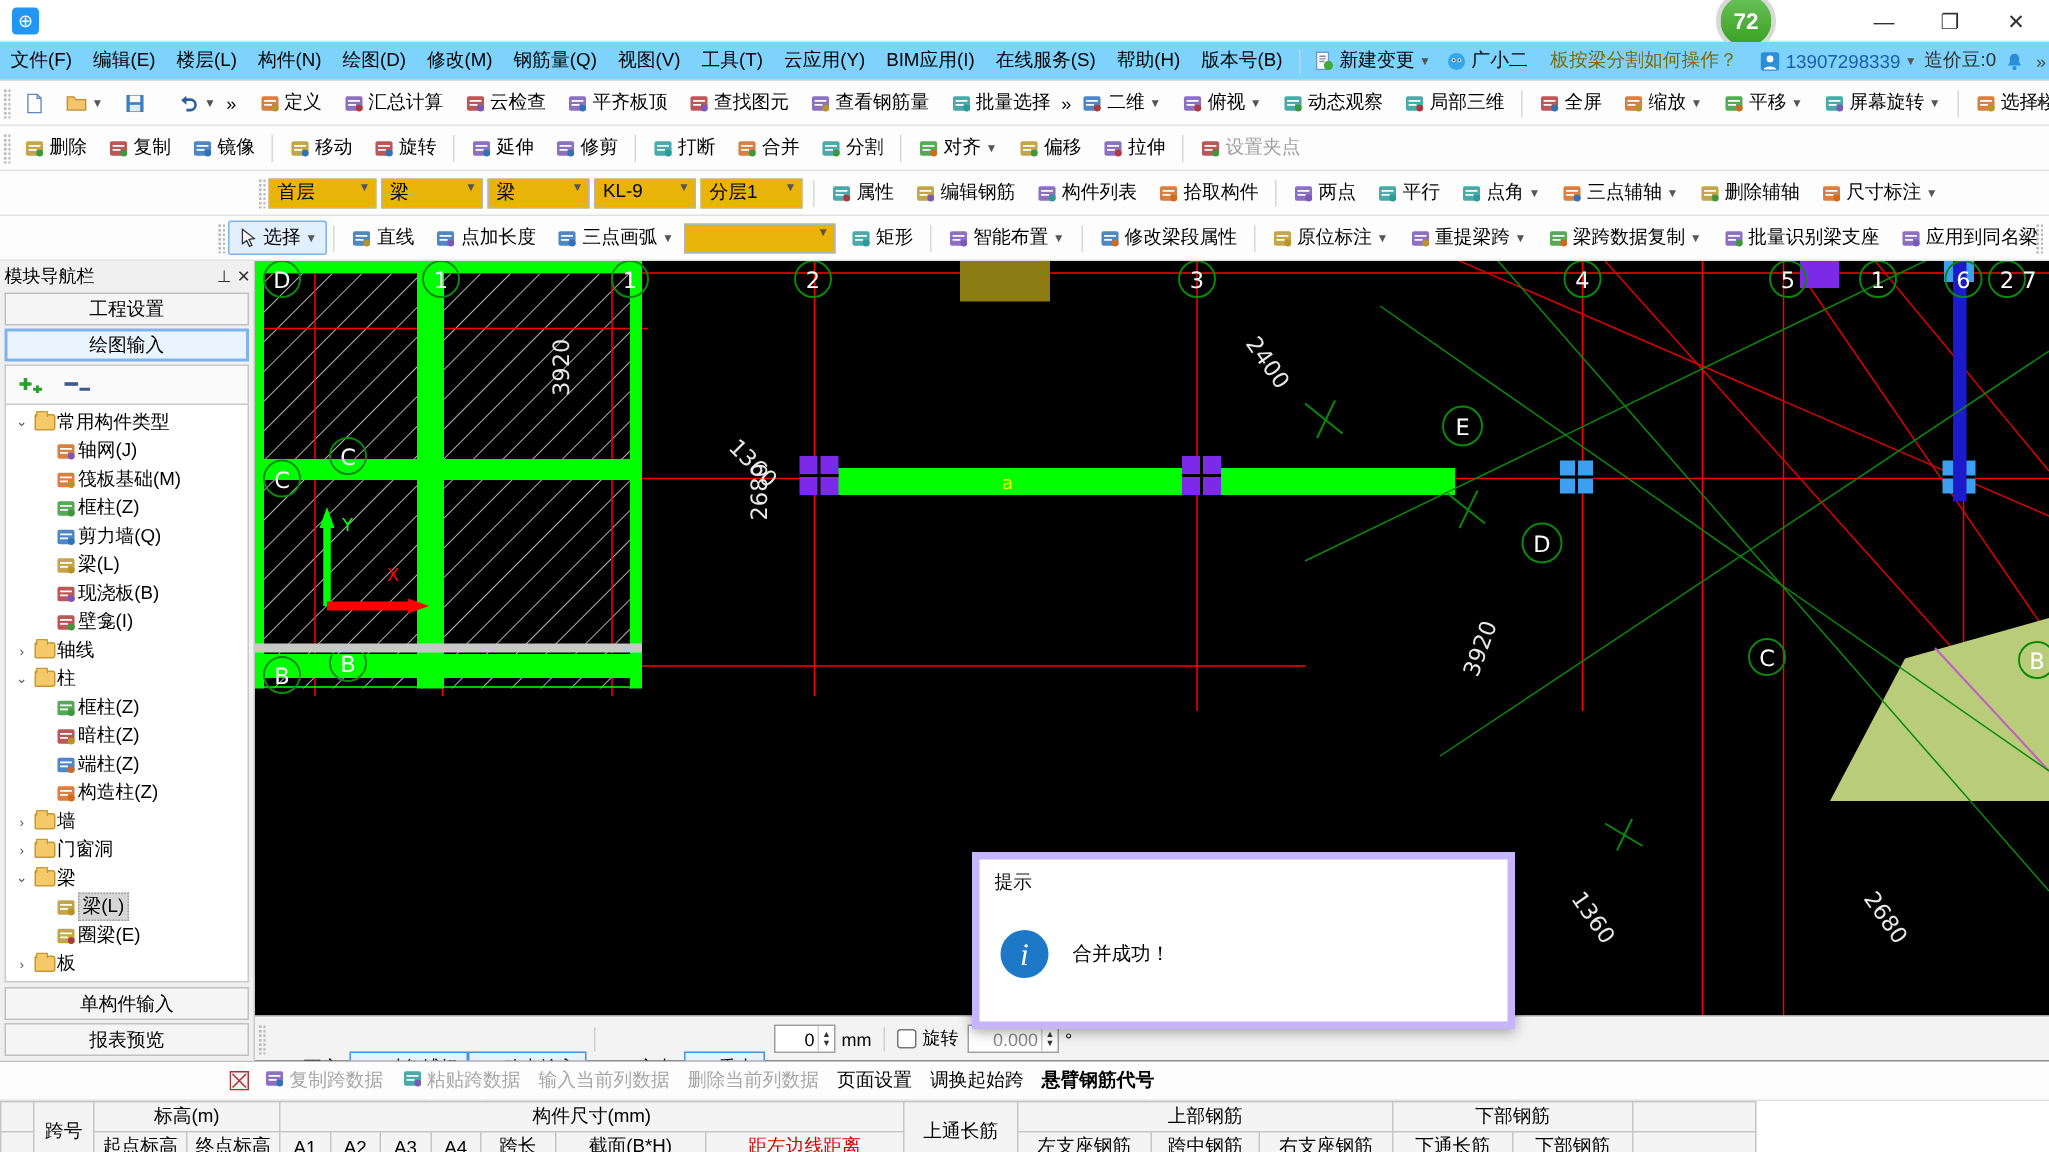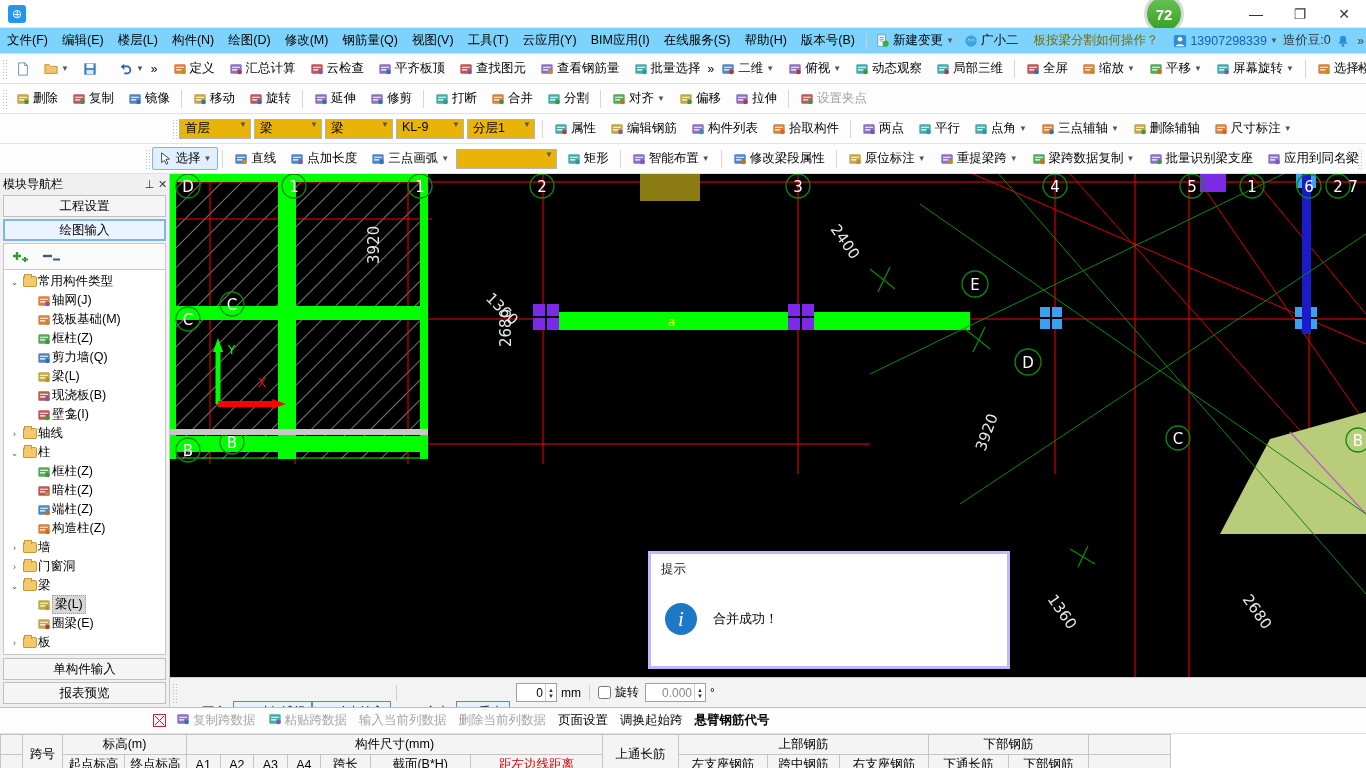--- a/index.html
+++ b/index.html
@@ -81,22 +81,22 @@
     border:1px solid transparent;margin-top:40px; }
   .sb-btn.on{ border-color:#4a90d9; background:#e7f2fd; }
   .num-spin{ display:flex;align-items:center;border:1px solid #a0a0a0;background:#fff;
     height:19px; }
   .num-spin input{ border:none;outline:none;width:28px;text-align:right;font-size:12px;
     background:transparent;font-family:"Liberation Sans",sans-serif; }
   .spin-arrows{ display:flex;flex-direction:column;width:11px;align-items:center;
     justify-content:center;border-left:1px solid #cfcfcf;height:100%; }
   .spin-arrows span{ font-size:6px;line-height:6px;color:#333; }
   
-  #dialog{ position:absolute; left:478px; top:377px; width:362px; height:118px;
-    background:#fff; border:3px solid #c4b5fd; box-shadow:0 2px 8px rgba(0,0,0,.35);
+  #dialog{ position:absolute; left:478px; top:394px; width:362px; height:118px;
+    background:#fff; border:5px solid #c4b5fd; box-shadow:0 2px 8px rgba(0,0,0,.35);
     z-index:50; display:flex; flex-direction:column; }
   #dlg-title{ font-size:12.5px; padding:7px 0 0 10px; color:#111; }
   #dlg-body{ flex:1; display:flex; align-items:center; padding:0 0 6px 14px; gap:16px; }
   #dlg-icon{ width:32px;height:32px;border-radius:50%;background:#1e78c8;color:#fff;
     display:flex;align-items:center;justify-content:center;font-size:21px;
     font-family:"Liberation Serif",serif; font-style:italic; }
   #dlg-msg{ font-size:13px; }
   #dlg-foot{ height:39px; background:#f0f0f0; border-top:1px solid #dfdfdf;
     display:flex; align-items:center; justify-content:flex-end; padding-right:14px; }
   #dlg-ok{ width:75px;height:24px;background:#e1e1e1;border:2px solid #0078d7;

